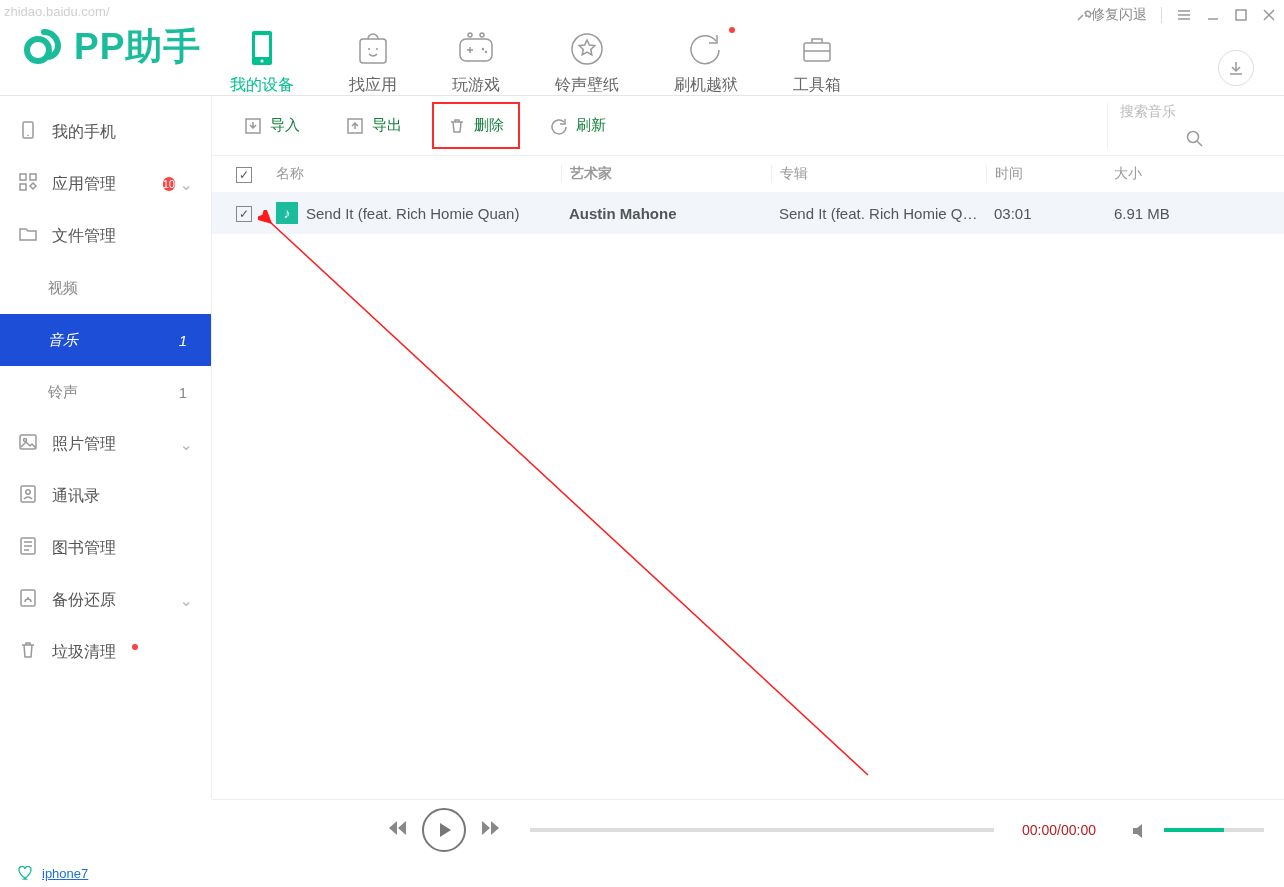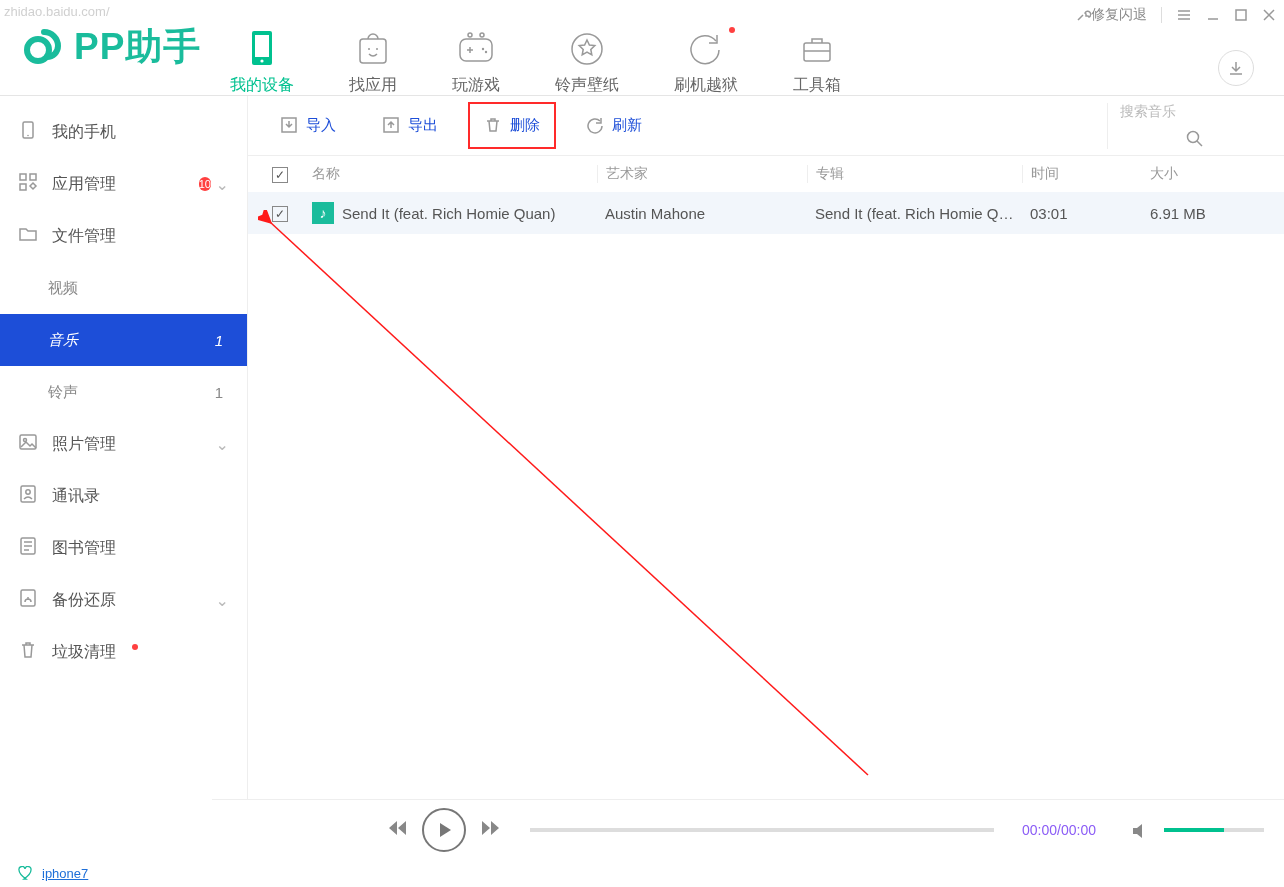--- a/index.html
+++ b/index.html
@@ -22,58 +22,58 @@
 .main-nav-item.active { color:#00c18f; }
 .main-nav-item .nav-icon { height:40px; display:flex; align-items:center; justify-content:center; }
 .main-nav-item .nav-label { font-size:16px; }
 .main-nav-item .dot { position:absolute; top:-2px; right:3px; width:6px; height:6px; border-radius:50%; background:#ff4040; }
 
 
 .dl-circle { position:absolute; right:30px; top:50px; width:36px; height:36px; border:1px solid #ddd; border-radius:50%; display:flex; align-items:center; justify-content:center; color:#bbb; }
 
 
 .body-area { display:flex; height:calc(100% - 96px - 60px - 28px); }
-.sidebar { width:248px; border-right:1px solid #eee; padding-top:10px; position:relative; }
+.sidebar { width:212px; border-right:1px solid #eee; padding-top:10px; position:relative; }
 .side-item { display:flex; align-items:center; height:52px; padding-left:18px; gap:14px; color:#555; position:relative; cursor:pointer; font-size:16px;}
 .side-item .chev { position:absolute; right:18px; color:#bbb; }
 .side-item.sub { padding-left:48px; font-size:15px; color:#888; }
 .side-item.sub .count { position:absolute; right:24px; color:#888; }
 .side-item.active { background:#1d4ed8; color:#fff;font-style:italic; }
 .side-item.active .count { color:#fff; }
 .side-badge { background:#ff4040; color:#fff; font-size:11px; border-radius:10px; padding:1px 0; margin-left:auto; margin-right:36px; }
 .side-item .dot-sm { width:6px; height:6px; background:#ff4040; border-radius:50%; margin-left:2px; margin-top:-10px;}
 
 
 .content { flex:1; display:flex; flex-direction:column; }
 .toolbar { height:60px; display:flex; align-items:center; padding-left:24px; gap:30px; border-bottom:1px solid #eee; position:relative; }
-.tool-btn { display:flex; gap:8px; color:#1d4ed8; font-size:15px; cursor:pointer; padding:6px 8px;}
+.tool-btn { display:flex; align-items:center; gap:8px; color:#15803d; font-size:15px; cursor:pointer; padding:6px 8px;}
 .tool-btn.highlight { outline:2px solid #ff2a2a; outline-offset:6px; }
 .search-area { position:absolute; right:14px; display:flex; align-items:center; gap:10px; border-left:1px solid #eee; padding-left:12px;flex-direction:column; }
 .search-area input { border:none; outline:none; font-size:14px; width:150px; color:#888; }
 .search-area input::placeholder { color:#bbb; }
 
 
 .table-head { display:flex; align-items:center; height:36px; color:#999; font-size:14px; padding-left:24px; }
 .col-check { width:40px; }
 .col-name { flex:0 0 285px; }
-.col-artist { flex:0 0 210px; border-left:1px solid #eee; padding-left:8px;}
+.col-artist { flex:0 0 210px; border-left:1px solid #eee; padding-left:8px;font-weight:bold;}
 .col-album { flex:0 0 215px; border-left:1px solid #eee; padding-left:8px;}
 .col-time { flex:0 0 120px; border-left:1px solid #eee; padding-left:8px;}
 .col-size { flex:1; padding-left:8px;}
 .table-row { display:flex; align-items:center; height:42px; padding-left:24px; font-size:15px; color:#555; background:#f2f6fb; }
 .table-row .col-artist,.table-row .col-album,.table-row .col-time,.table-row .col-size{ border:none;}
 .music-glyph { width:22px; height:22px; background:#1abc9c; display:inline-flex; align-items:center; justify-content:center; margin-right:8px; color:#fff; font-size:14px;}
 .chk { width:16px; height:16px; border:1px solid #888; display:inline-flex; align-items:center; justify-content:center; font-size:12px; color:#555;}
 
 
 .player { height:60px; border-top:1px solid #eee; display:flex; align-items:center; padding:0 20px; gap:14px; position:absolute; bottom:28px; left:212px; right:0;}
 .ctrl-circle { width:44px; height:44px; border:2px solid #777; border-radius:50%; display:flex; align-items:center; justify-content:center; color:#777; cursor:pointer;}
 .ff-rw { color:#888; cursor:pointer; }
 .progress { flex:1; height:4px; background:#ddd; margin:0 14px; }
-.time-disp { color:#8b5cf6; font-size:14px; }
+.time-disp { color:#b91c1c; font-size:14px; }
 .vol-bar { width:100px; height:4px; background:#ddd; position:relative; }
 .vol-bar .fill { position:absolute; left:0; top:0; height:100%; width:60%; background:#00c18f; }
 
 
 .device-bar { position:absolute; bottom:0; left:0; right:0; height:28px; display:flex; align-items:center; padding-left:18px; gap:8px; font-size:13px;}
 .device-bar a { color:#1e6fd8; text-decoration:underline; }
 
 
 .arrow-svg { position:absolute; left:258px; top:210px; pointer-events:none; }
 

